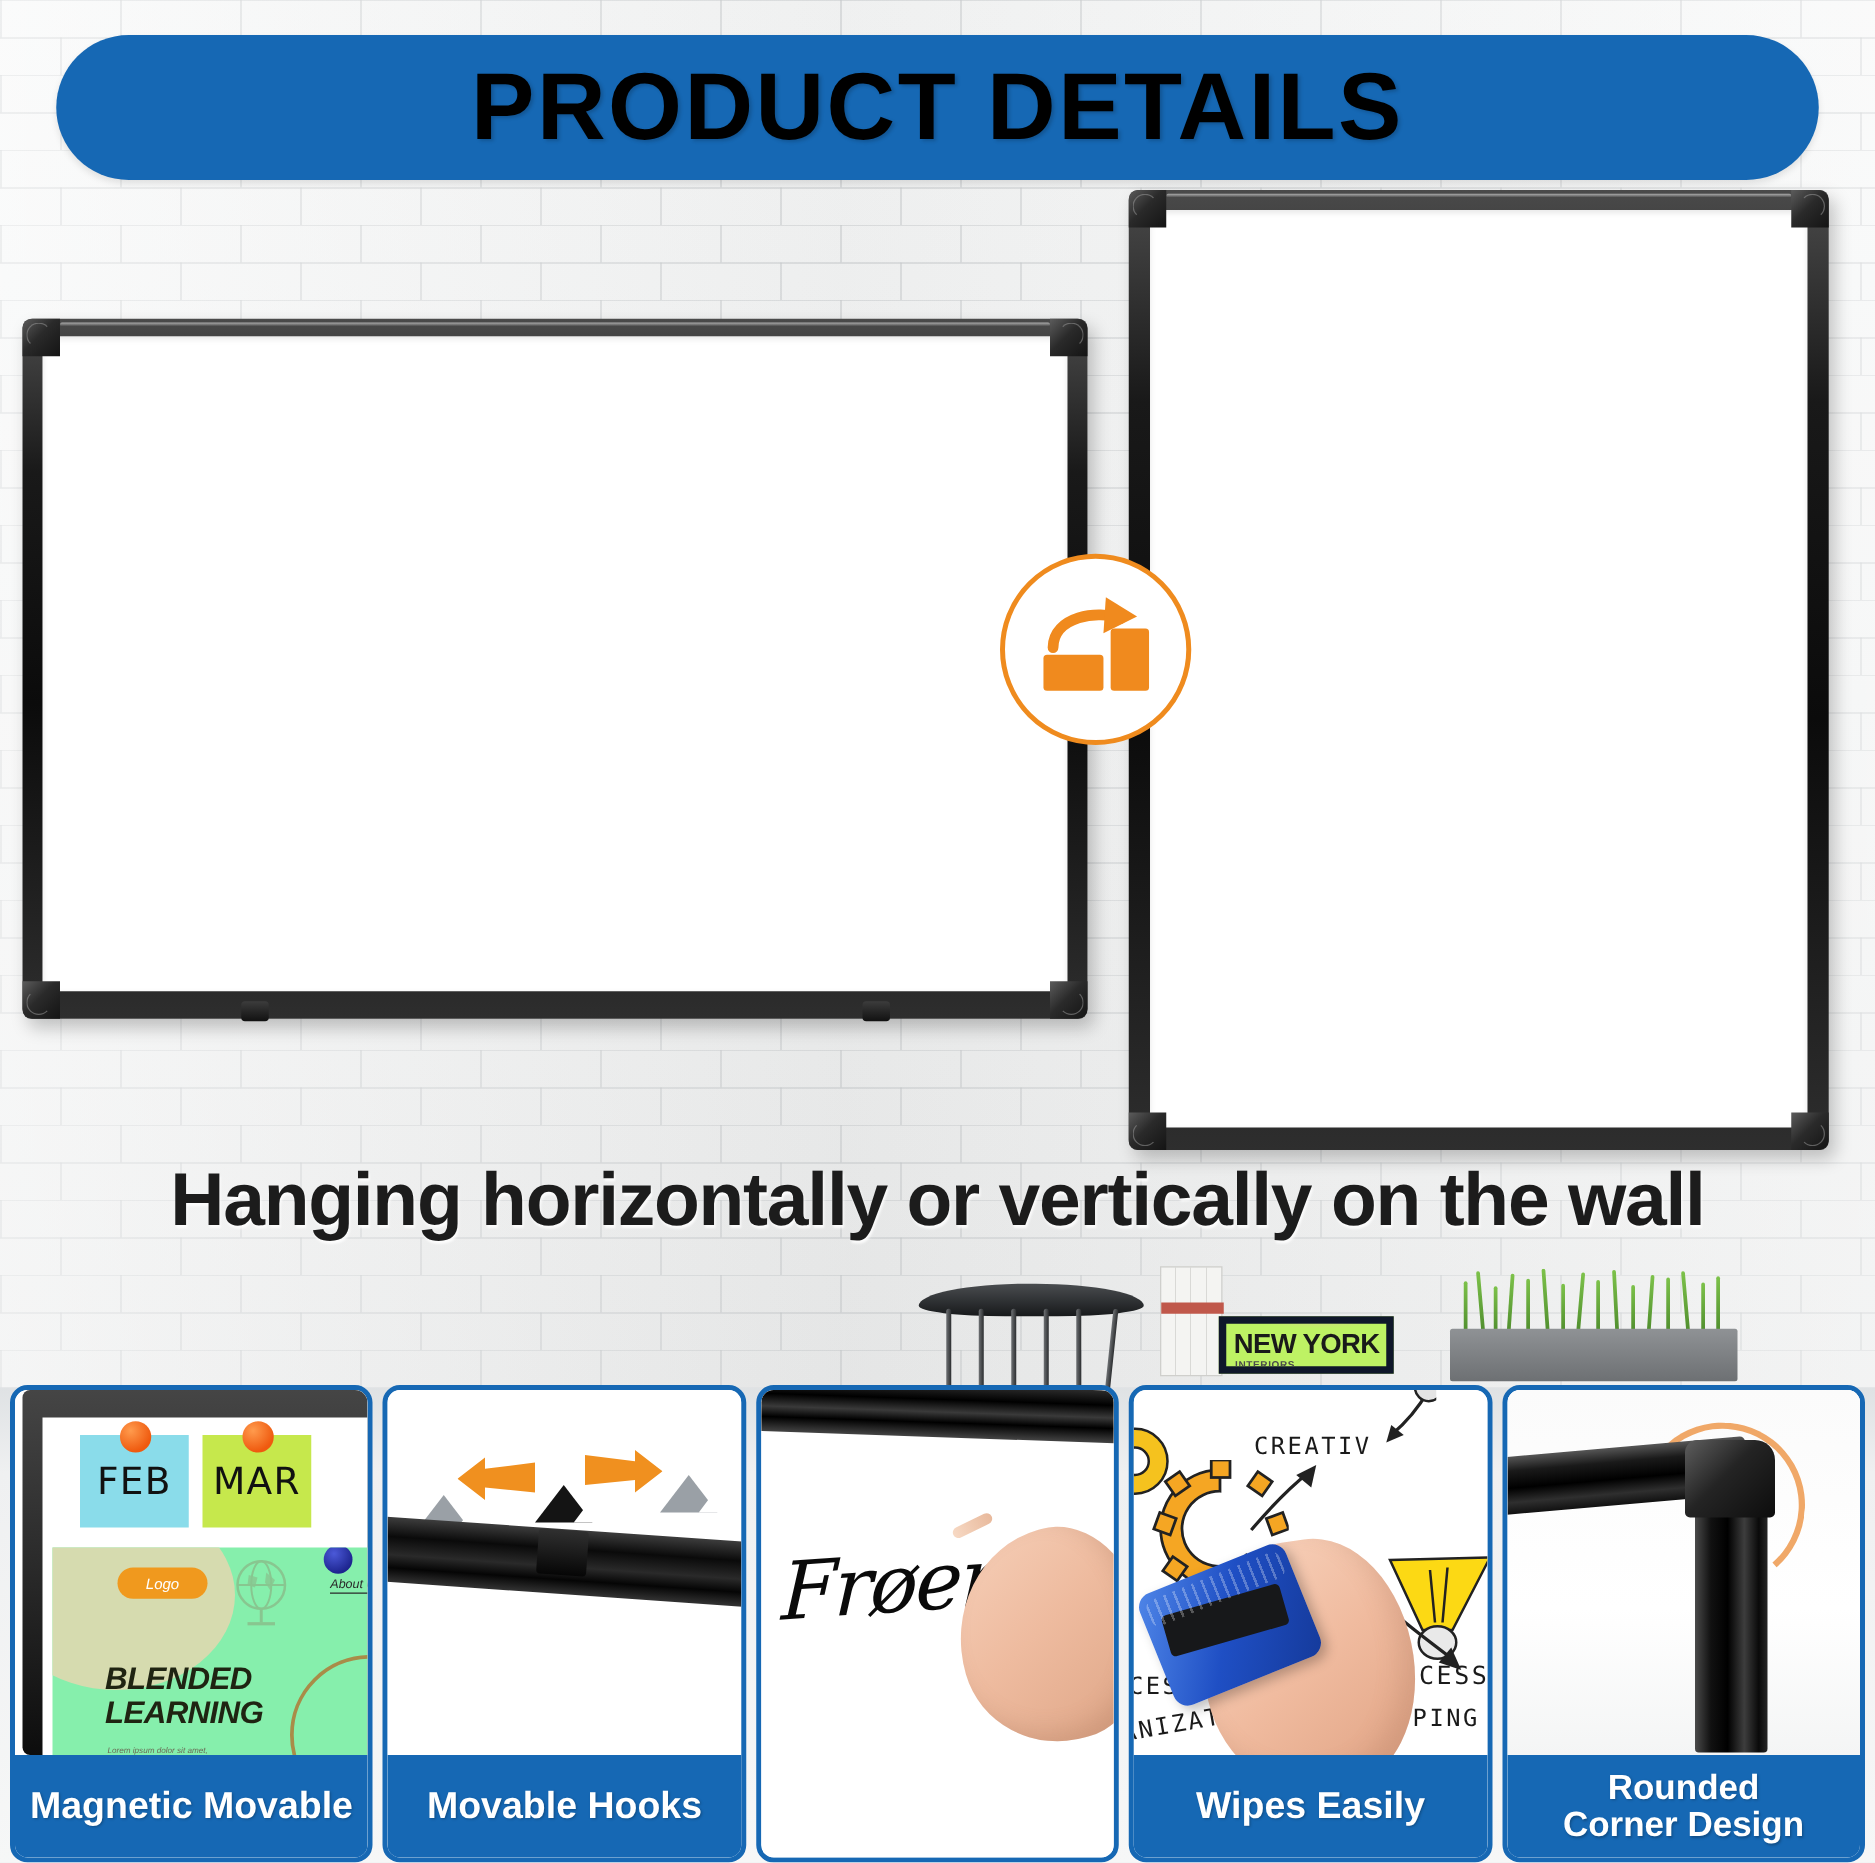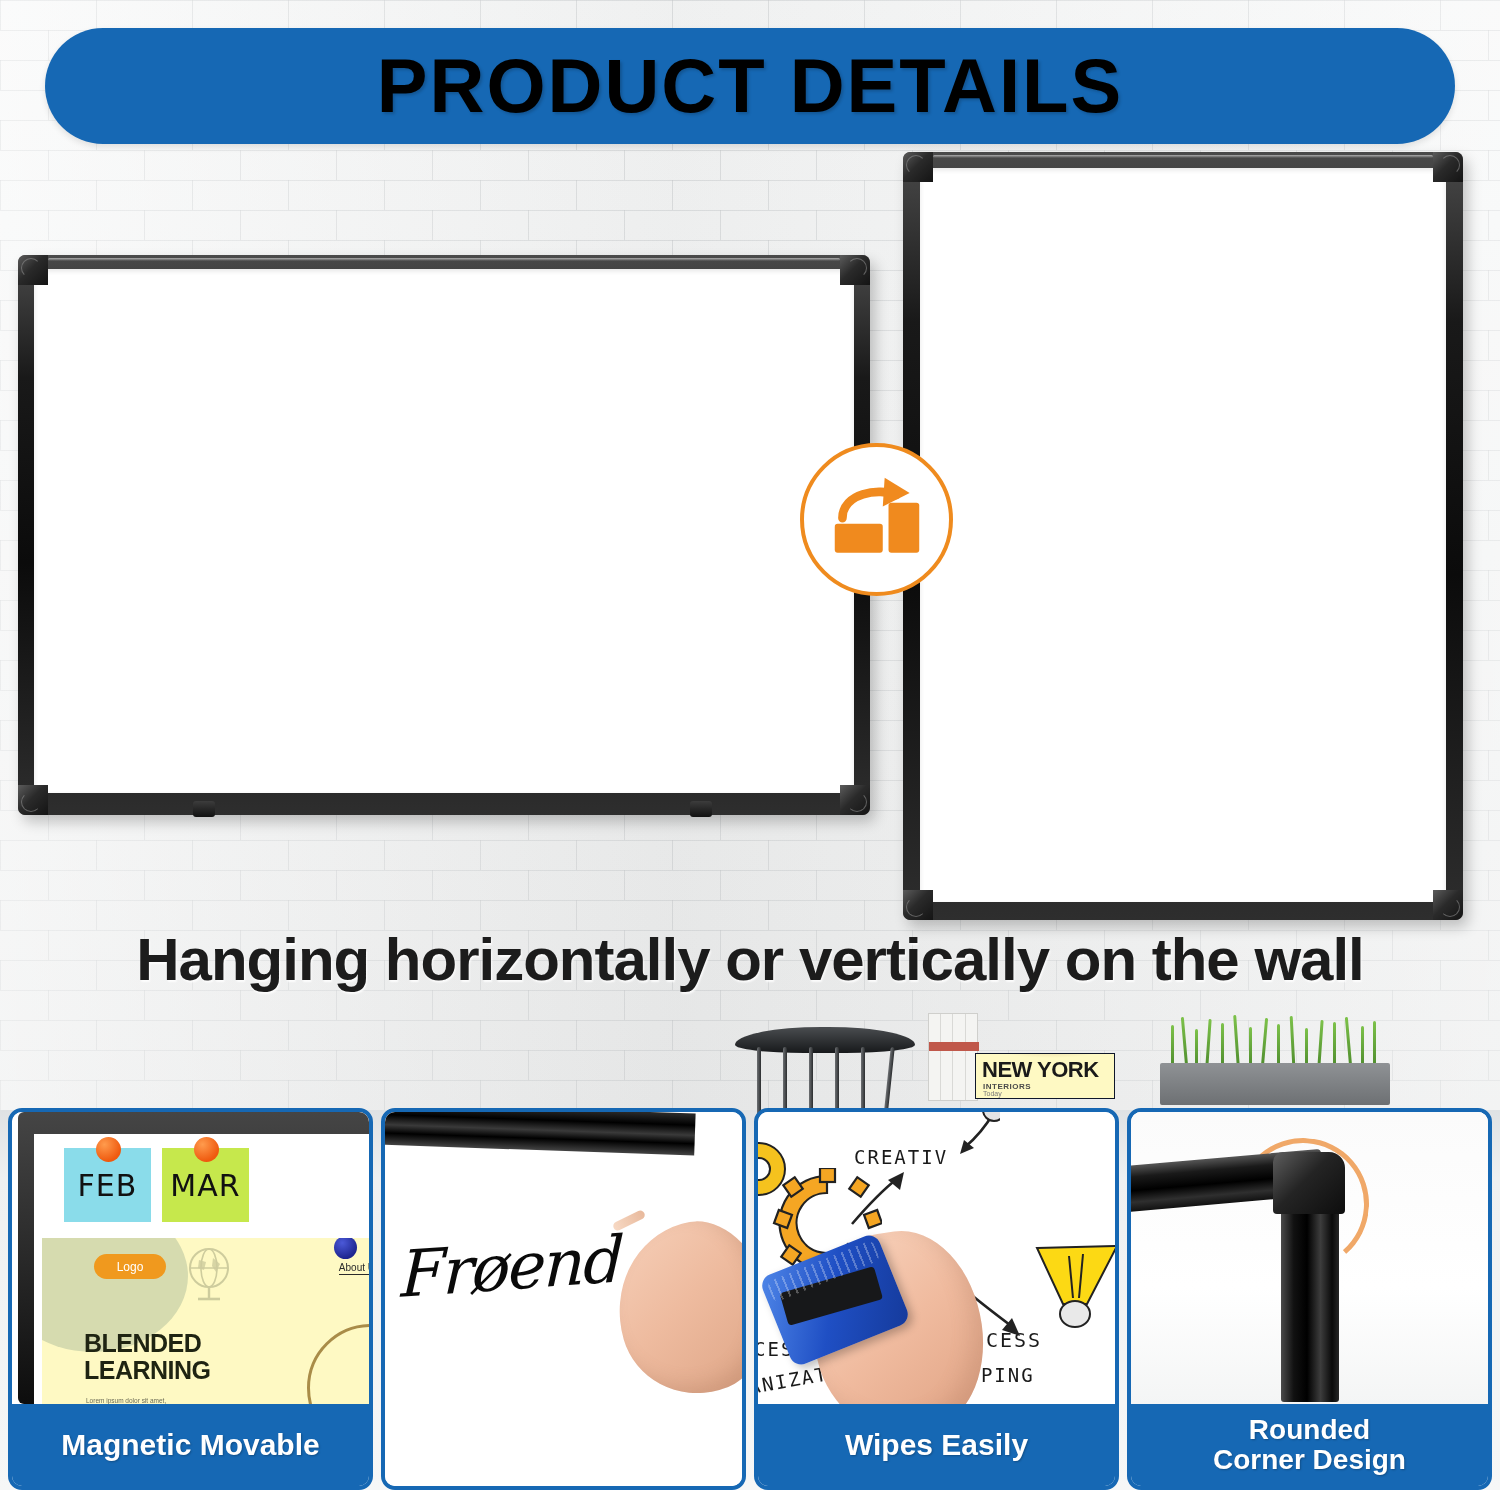--- a/index.html
+++ b/index.html
@@ -156,21 +156,21 @@
                                  #f4f4f2 24px 36px, #d9d9d6 36px 37px,
                                  #f4f4f2 37px 50px);
     border: 1px solid #cfcfcc;
   }
   .books-band {
     position: absolute; left: 0; top: 28px; width: 50px; height: 9px;
     background: #c0584b;
   }
   .ny-book {
     position: absolute; left: 975px; top: 48px; width: 140px; height: 46px;
-    background: #fef9c3; border: 1px solid #0f172a;
+    background: #bef264; border: 6px solid #0f172a;
     overflow: hidden;
   }
   .ny-title {
     position: absolute; left: 6px; top: 3px;
     font-size: 22px; font-weight: bold; color: #1a1a1a; letter-spacing: -0.5px;
   }
   .ny-sub {
     position: absolute; left: 7px; top: 28px;
     font-size: 8px; font-weight: bold; color: #4a4a4a; letter-spacing: 0.5px; text-align: center;
   }
@@ -247,22 +247,23 @@
   .note.feb { left: 30px; background: #8adcea; }
   .note.mar { left: 128px; background: #c6e84c; }
   .magnet {
     position: absolute; top: 3px; width: 25px; height: 25px; border-radius: 50%;
     background: radial-gradient(circle at 34% 30%, #ff9b4d, #ef5a0f 70%);
   }
   .magnet.m1 { left: 62px; }
   .magnet.m2 { left: 160px; }
   .poster {
     position: absolute; left: 8px; top: 104px; right: -4px; bottom: -4px;
-    background: #fef9c3;
+    background: #86efac;
     overflow: hidden;
+    font-style: italic;
   }
   .poster-circle {
     position: absolute; left: -44px; top: -38px; width: 190px; height: 152px;
     border-radius: 50%; background: #d6dbaf;
   }
   .poster-logo {
     position: absolute; left: 52px; top: 16px; width: 72px; height: 25px;
     background: #f0991e; border-radius: 14px;
     display: flex; align-items: center; justify-content: center;
     color: #fff; font-size: 12px;
@@ -566,20 +567,42 @@
             <div class="blue-pin"></div>
             <div class="poster-h1"><span>BLENDED</span><br><span>LEARNING</span></div>
             <div class="poster-body">Lorem ipsum dolor sit amet, consectetuer adipiscing elit, sed diam nonummy nibh euismod tincidunt ut laoreet dolore magna aliquam erat volutpat. Ut wisi enim ad minim</div>
             <div class="poster-arc"></div>
           </div>
         </div>
       </div>
       <div class="panel-label">Magnetic Movable</div>
     </div>
 
+    <div class="panel">
+      <div class="panel-art">
+        <div class="hook" style="left:22px;top:84px">
+            <div class="hook-in"></div>
+          </div>
+        <div class="hook dark" style="left:118px;top:76px">
+            <div class="hook-in"></div>
+          </div>
+        <div class="hook" style="left:218px;top:68px">
+            <div class="hook-in"></div>
+          </div>
+        <div class="rail"></div>
+        <div class="hook-base" style="left:120px;top:112px;transform:rotate(4deg)"></div>
+        <svg class="arrow-svg" style="left:56px;top:52px;width:62px;height:38px" viewBox="0 0 62 38">
+          <path d="M0 19 L22 2 L22 11 L62 6 L62 30 L22 26 L22 36 Z" fill="#f0901f"></path>
+        </svg>
+        <svg class="arrow-svg" style="left:158px;top:46px;width:62px;height:38px" viewBox="0 0 62 38">
+          <path d="M62 19 L40 2 L40 11 L0 6 L0 30 L40 26 L40 36 Z" fill="#f0901f"></path>
+        </svg>
+      </div>
+      <div class="panel-label">Movable Hooks</div>
+    </div>
 
     <div class="panel">
       <div class="panel-art">
         <div class="sw-rail"></div>
         <div class="sw-word">Frøend</div>
         <div class="hand"></div>
         <div class="pen-tip"></div>
       </div>
     </div>
 

